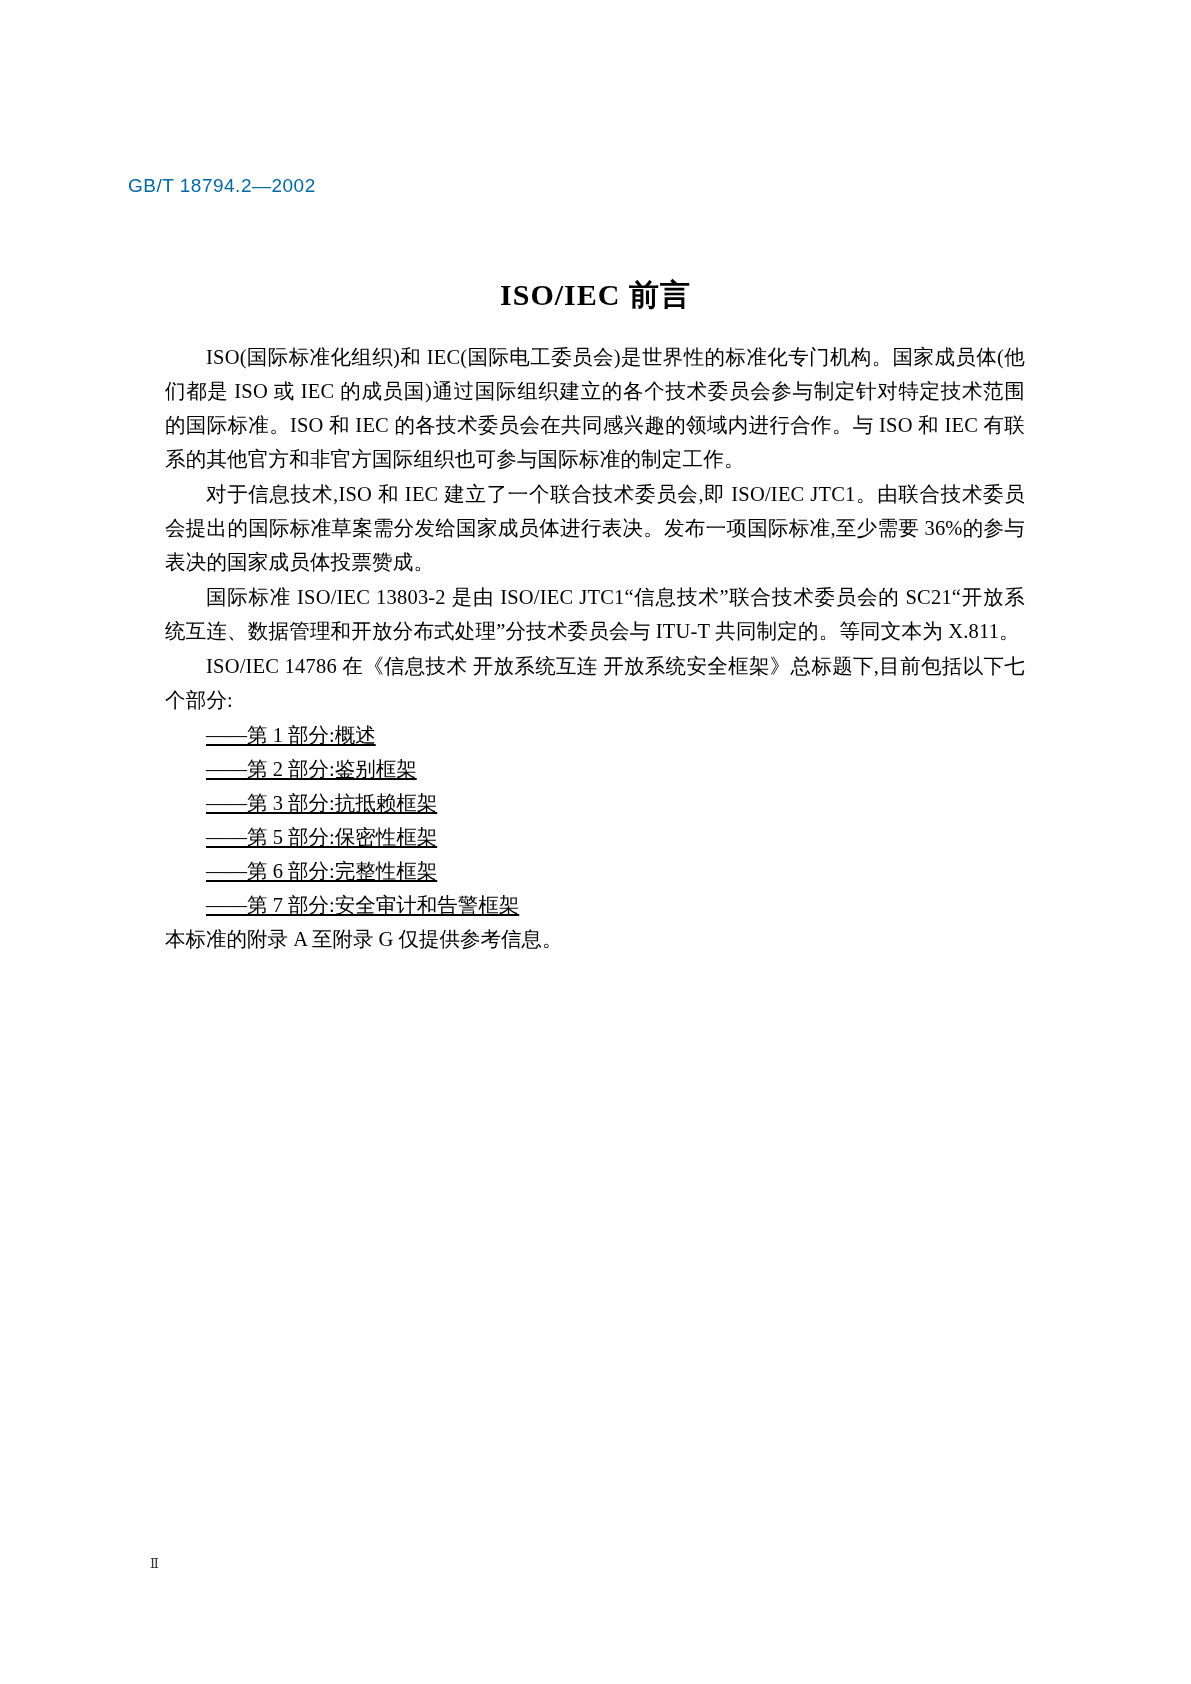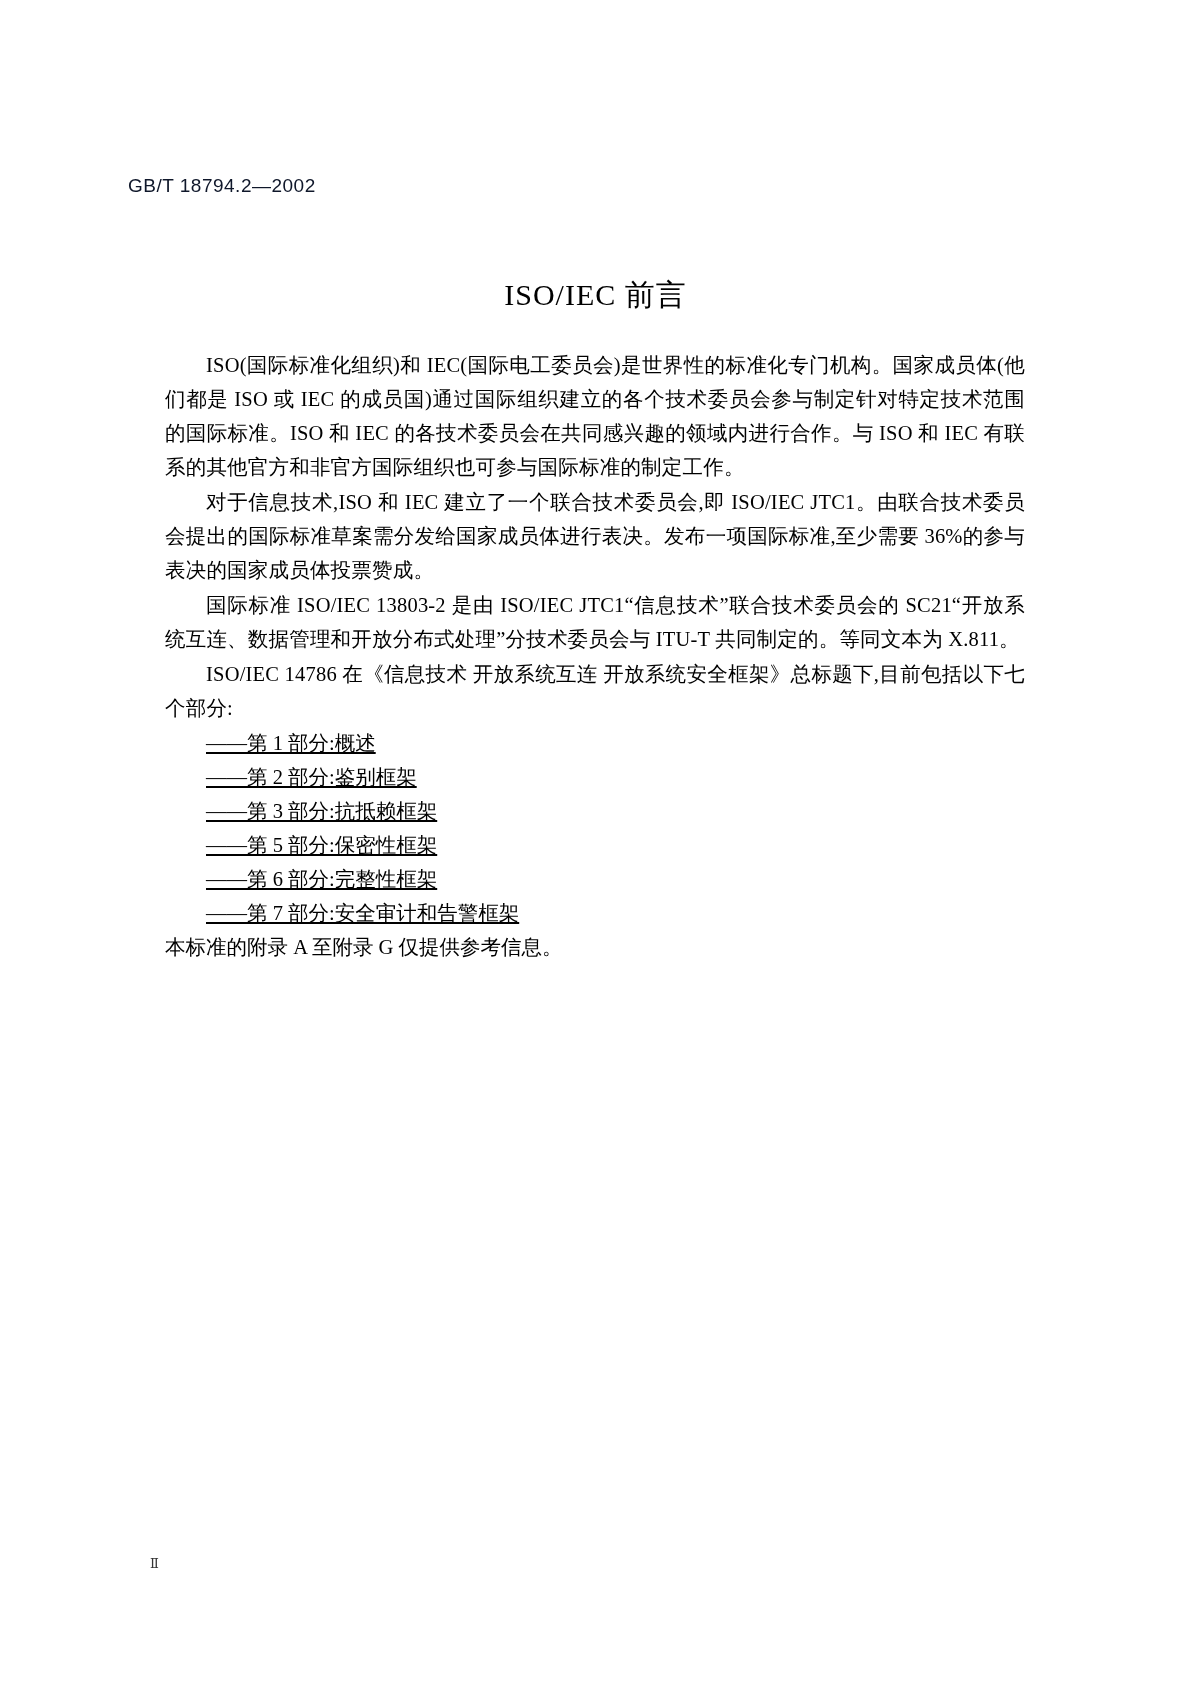--- a/index.html
+++ b/index.html
@@ -17,37 +17,37 @@
     font-family: "Liberation Serif", "DejaVu Serif", serif;
     color: #000000;
   }
   .header-code {
     position: absolute;
     top: 175px;
     left: 128px;
     font-family: "Liberation Sans", sans-serif;
     font-size: 19px;
     letter-spacing: 0.5px;
-    color: #0f172a;
+    color: #0369a1;
     white-space: nowrap;
   }
   .doc-title {
     position: absolute;
     top: 275px;
     left: 0;
     width: 1191px;
     text-align: center;
     font-family: "Liberation Serif", "DejaVu Serif", serif;
-    font-weight: normal;
+    font-weight: bold;
     font-size: 30px;
     letter-spacing: 1px;
   }
   .body-block {
     position: absolute;
-    top: 348px;
+    top: 340px;
     left: 165px;
     width: 860px;
   }
   p.para {
     margin: 0 0 1px 0;
     font-size: 20.5px;
     line-height: 34px;
     text-align: justify;
     text-justify: inter-ideograph;
     letter-spacing: 0.2px;

